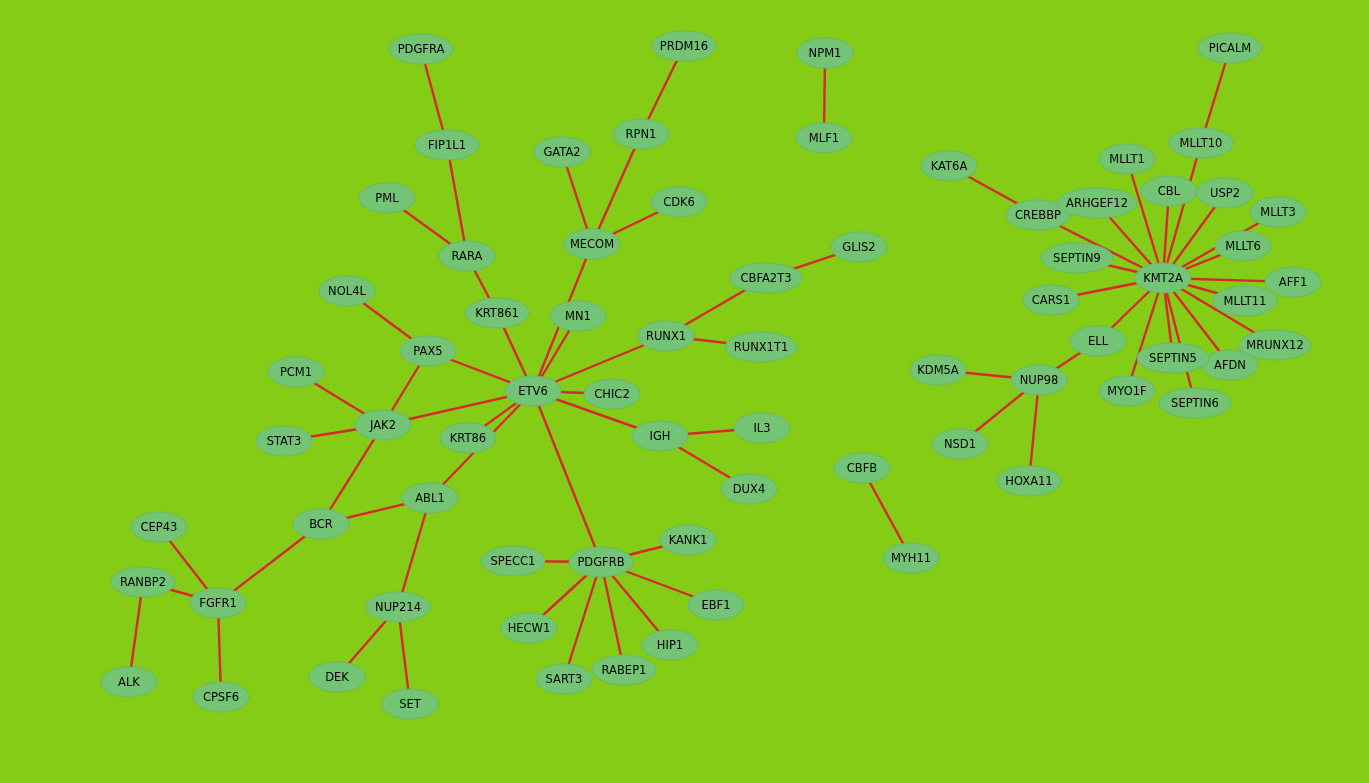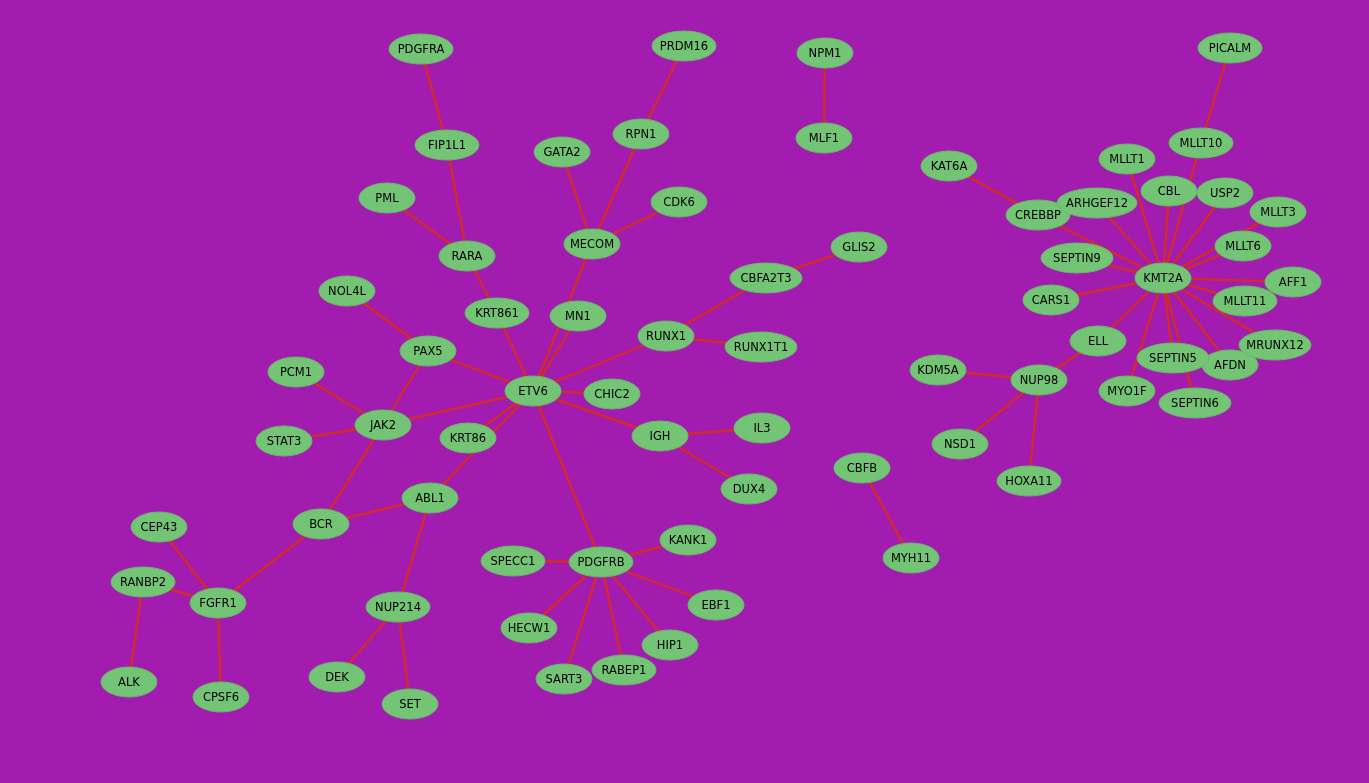--- a/index.html
+++ b/index.html
@@ -5,21 +5,21 @@
   html, body {
     margin: 0;
     padding: 0;
     background: #ffffff;
     font-family: "DejaVu Sans", sans-serif;
   }
   #canvas-wrap {
     width: 1369px;
     height: 783px;
     position: relative;
-    background: #a21caf;
+    background: #84cc16;
     overflow: hidden;
   }
   svg { display: block; }
   .edge {
     stroke-width: 2.4px;
     stroke-linecap: round;
   }
   .node-ellipse {
     stroke-width: 1px;
   }

